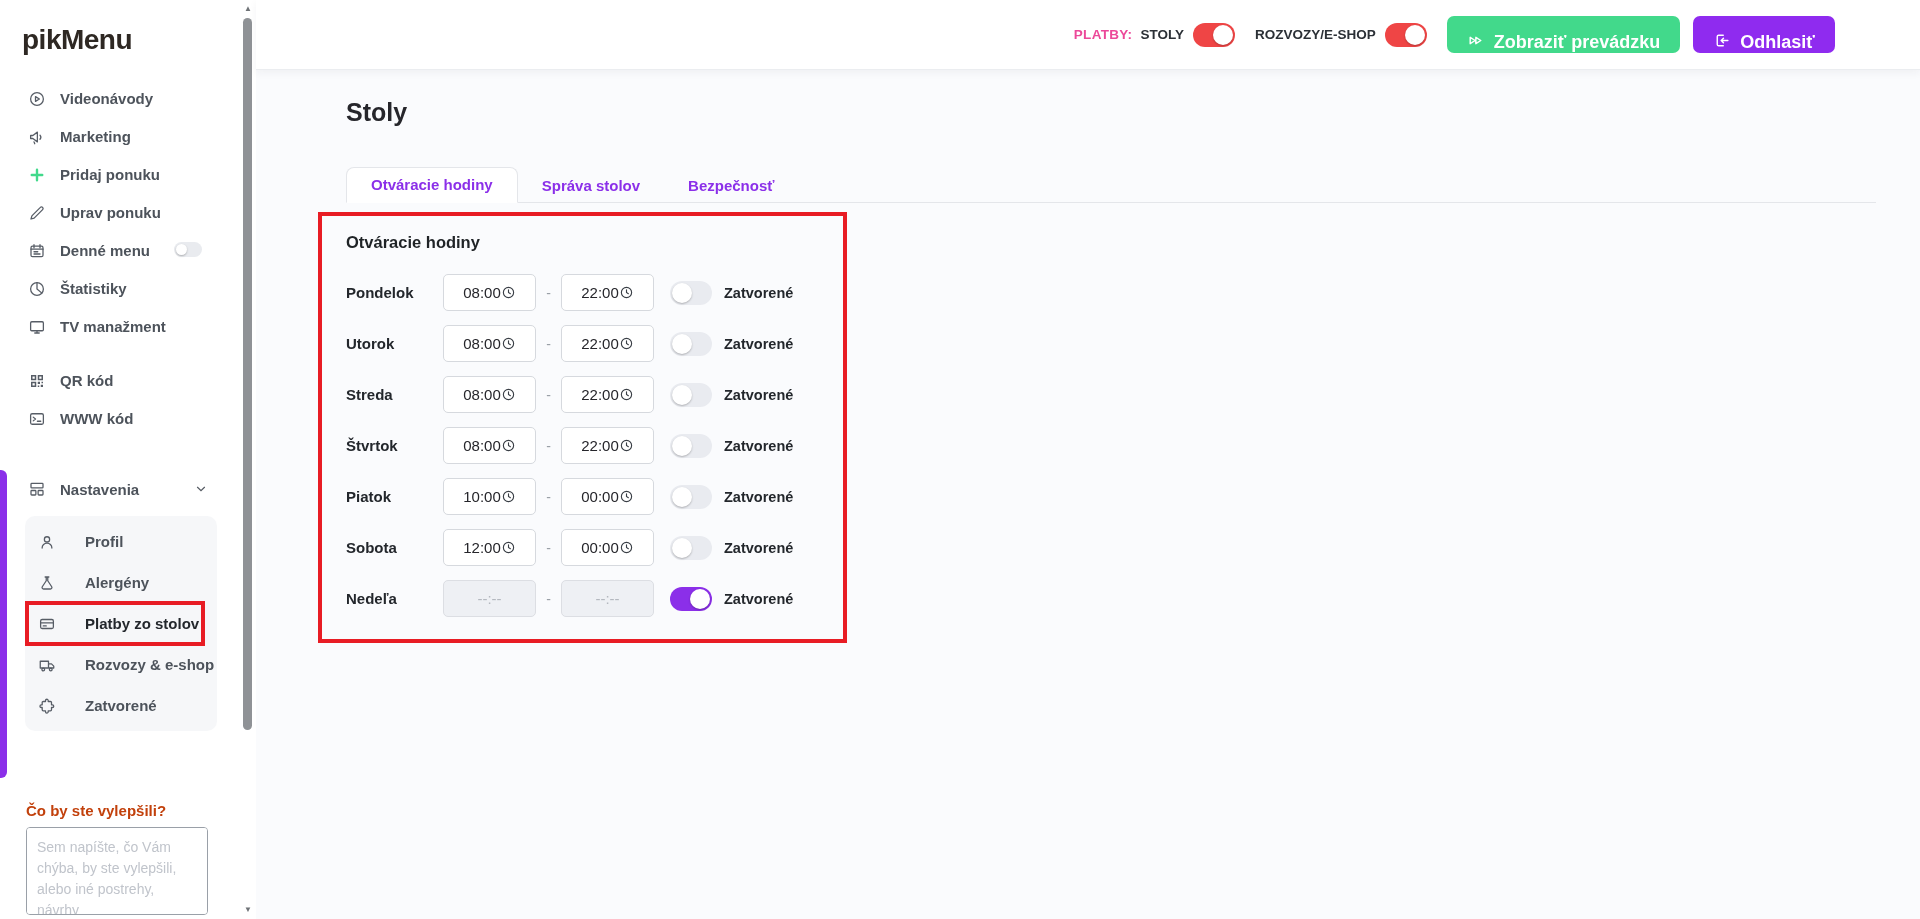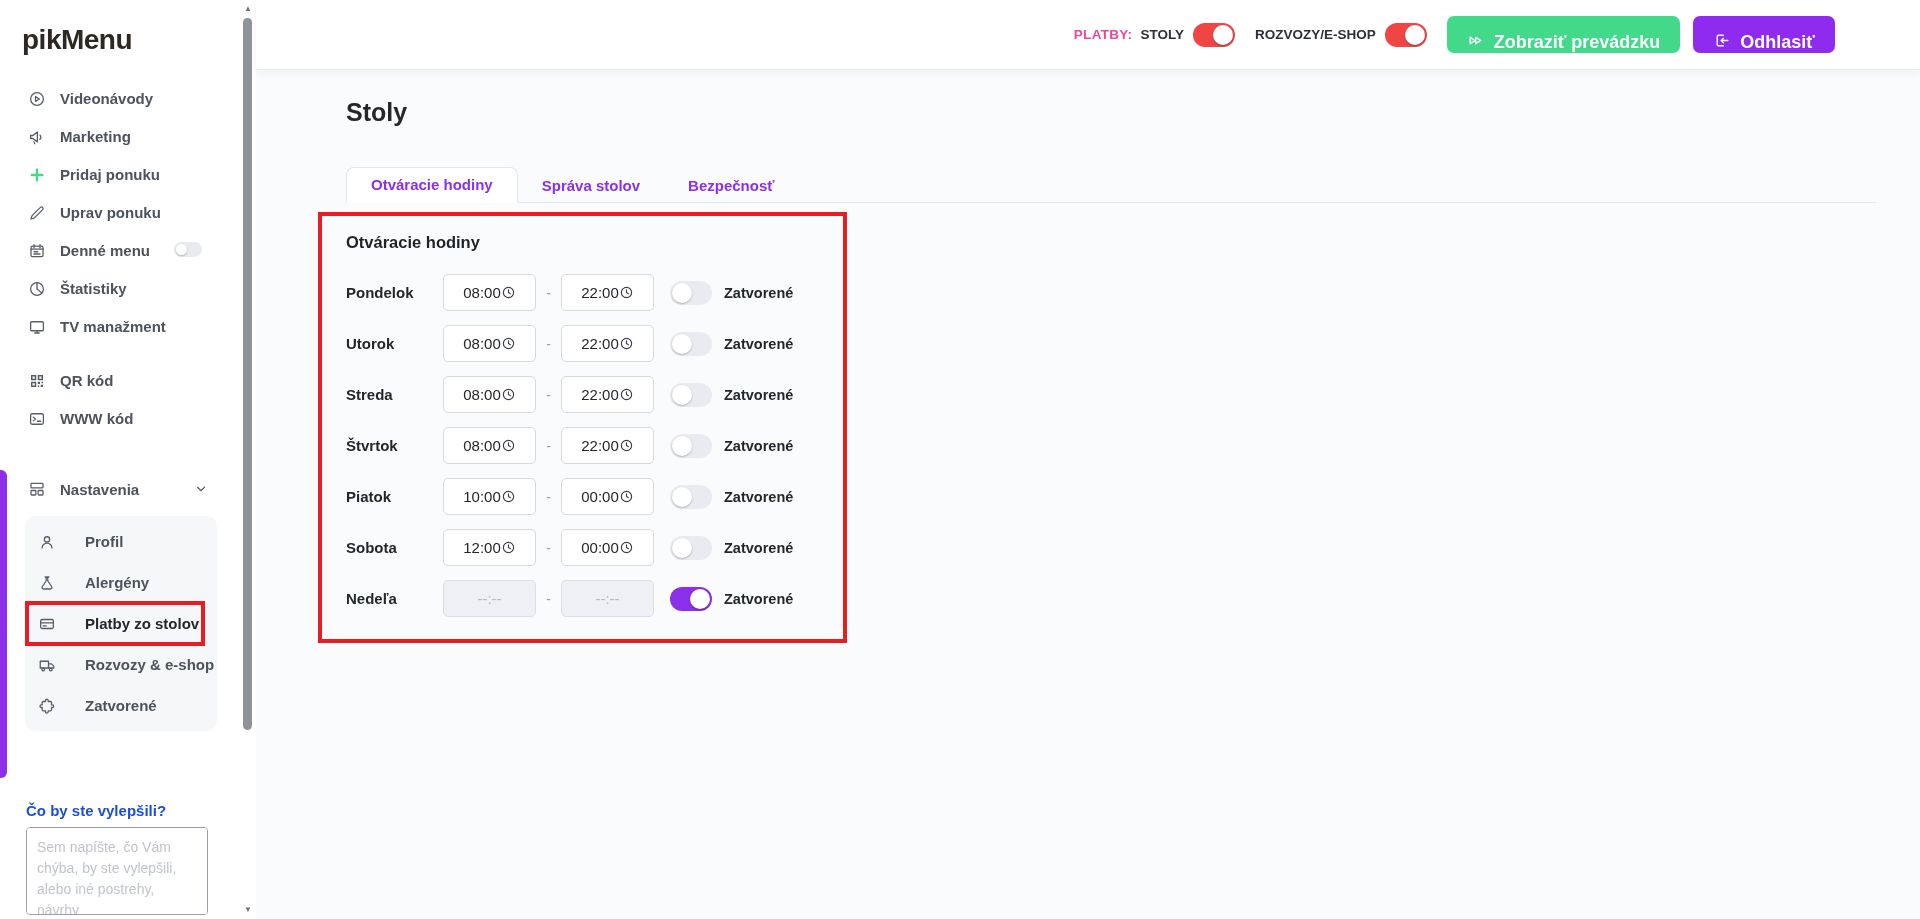--- a/index.html
+++ b/index.html
@@ -35,21 +35,21 @@
   .submenu { margin:6px 23px 0 25px; width:192px; background:#f6f7f9; border-radius:10px; padding:5px 0; }
   .sub-item { display:flex; align-items:center; height:41px; padding-left:13px; cursor:pointer; position:relative; }
   .sub-item .icon { width:18px; height:18px; color:#575d66; }
   .sub-item .icon svg { width:18px; height:18px; display:block; }
   .sub-item .nav-label { margin-left:29px; font-size:15px; }
   .sub-item.highlighted .nav-label { font-weight:700; color:#23272c; }
   .sub-item.highlighted::after { content:''; position:absolute; left:0; right:12px; top:-2px; bottom:-2px;
     border:4px solid var(--annotation); pointer-events:none; }
 
   .feedback { margin-top:auto; padding:18px 0 0 26px; }
-  .feedback-title { font-size:15px; font-weight:700; color:#1d4ed8; margin-bottom:8px; }
+  .feedback-title { font-size:15px; font-weight:700; color:#c2410c; margin-bottom:8px; }
   .feedback-input { width:182px; height:88px; border:1px solid #9aa0a8; border-radius:4px;
     padding:9px 10px; font-family:"Liberation Sans",sans-serif; font-size:14px; color:#3a3f45;
     resize:none; background:#fff; line-height:1.5; }
   .feedback-input::placeholder { color:#c0c4cb; }
 
   
   .scrollbar { width:16px; height:919px; background:#fff; position:relative; flex-shrink:0; }
   .sb-arrow { position:absolute; left:0; width:16px; text-align:center; font-size:8px; color:#6f7377;
     cursor:pointer; line-height:10px; }
   .sb-arrow.up { top:4px; } .sb-arrow.down { bottom:4px; }

